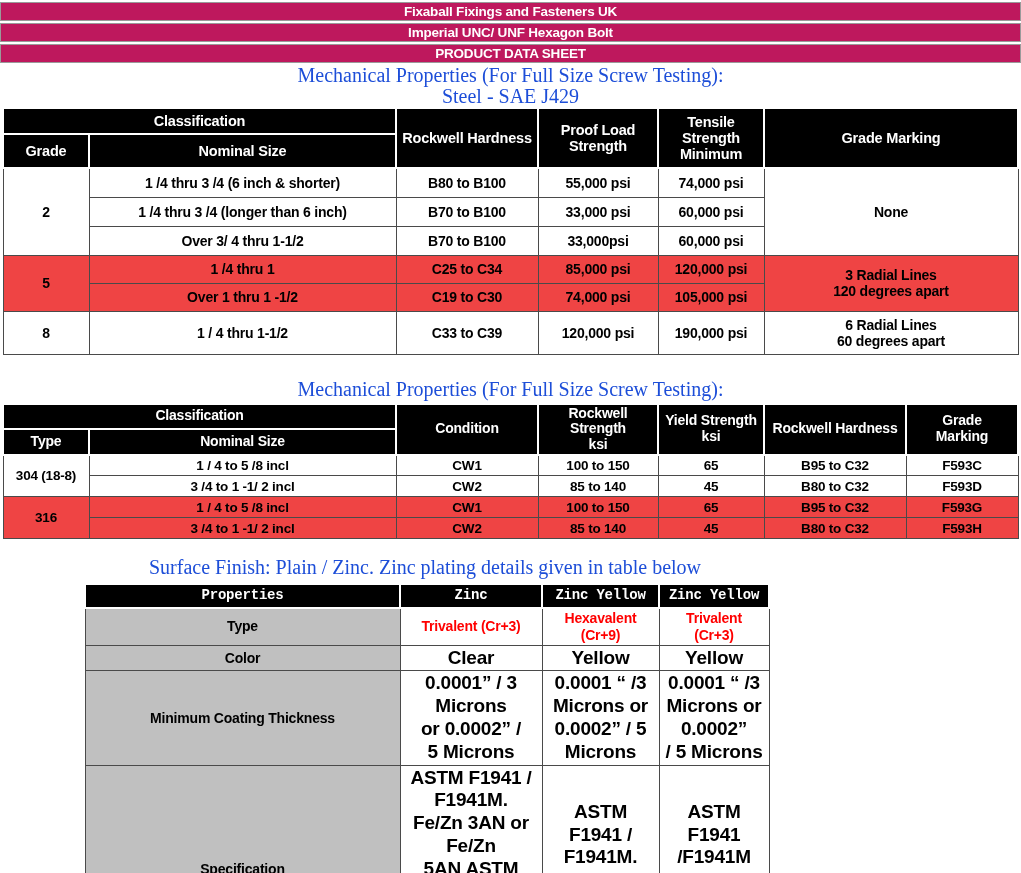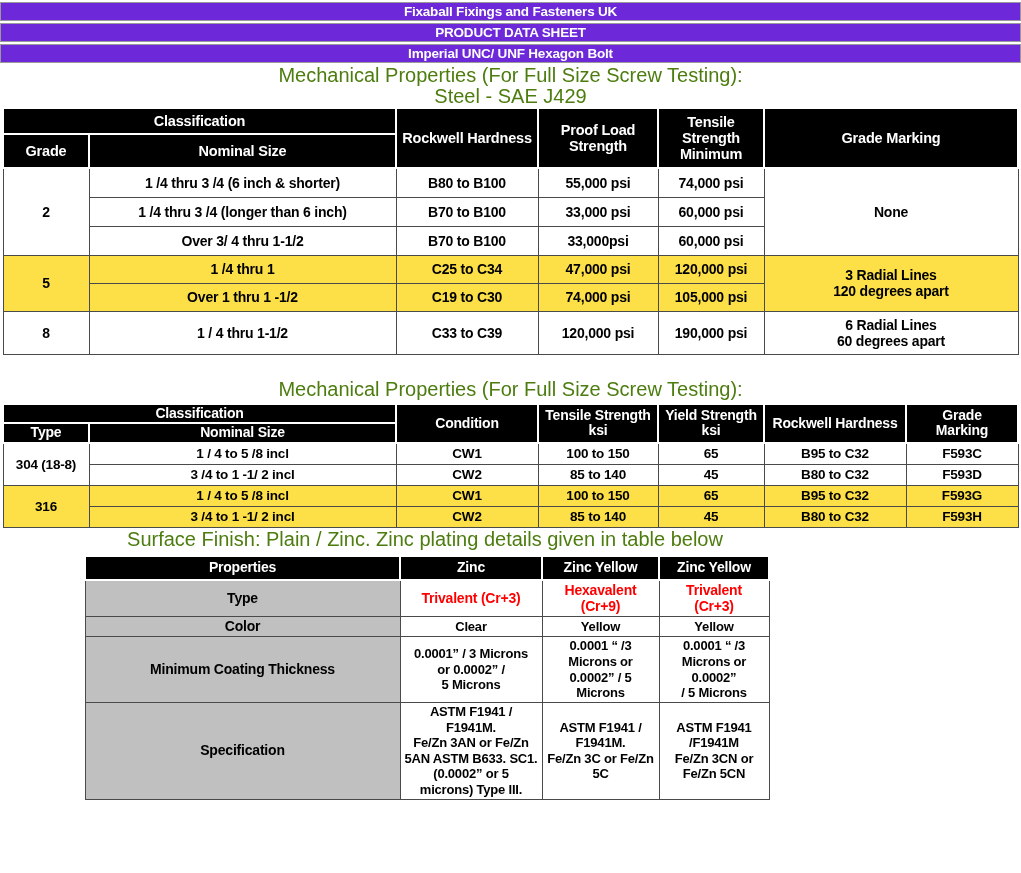--- a/index.html
+++ b/index.html
@@ -6,72 +6,72 @@
   html, body { margin: 0; padding: 0; background: #ffffff; }
   body {
     width: 1021px; height: 873px;
     font-family: "Liberation Sans", sans-serif;
     overflow: hidden;
   }
   
   .bars { padding-top: 2px; }
   .bar {
     height: 19px; margin: 0 0 2px 0;
-    background: #6d28d9; border: 1px solid #9a9a9a;
+    background: #be185d; border: 1px solid #9a9a9a;
     color: #fff; font-weight: bold; font-size: 13.5px; line-height: 17px;
     text-align: center; letter-spacing: -0.2px;
   }
   
-  .serif { font-family: Liberation Sans, sans-serif; color: #4d7c0f; }
+  .serif { font-family: Liberation Serif, serif; color: #1d4ed8; }
   .title-block { text-align: center; font-size: 20px; line-height: 21px; }
   .title-block.t1b { margin-top: 2px; }
   .title-block.t2b { margin-top: 24px; }
-  .surface-block { width: 850px; text-align: center; font-size: 20px; line-height: 22px; }
+  .surface-block { margin-top: 17px; width: 850px; text-align: center; font-size: 20px; line-height: 22px; }
   
   table.t { border-collapse: collapse; table-layout: fixed; margin-left: 2px; }
   table.t th, table.t td {
     text-align: center; vertical-align: middle;
     font-weight: bold; letter-spacing: -0.2px;
     padding: 1px 3px; overflow: hidden;
   }
   table.t th {
     background: #000; color: #fff;
     border: 2px solid #fff; font-size: 14.5px; line-height: 1.12;
   }
   table.t { border: 1px solid #7a7a7a; }
   table.t td { border: 1px solid #4a4a4a; font-size: 14px; color: #000; background: #fff; }
   .ml { white-space: pre-line; }
-  tr.gray td { background: #fde047; }
+  tr.gray td { background: #ef4444; }
   
   .h29 { height: 29px; } .h28 { height: 28px; } .h43 { height: 43px; }
   .thr1 { height: 26px; margin-top: 36px; } .thr2 { height: 34px; }
   
   table.t2 td { font-size: 13.5px; }
   table.t2 .thr1 { height: 18px; } table.t2 .thr2 { height: 20px; }
   table.t2 tbody tr { height: 21px; }
   table.t2 th { font-size: 14px; }
   
   .zinc-wrap { margin-left: 84px; margin-top: 5px; }
   table.t3 { margin-left: 0; }
-  table.t3 th { height: 24px; font-size: 14px; }
+  table.t3 th { height: 24px; font-size: 14px; font-family: Liberation Mono, monospace; }
   table.t3 td.label { background: #c0c0c0; font-size: 14px; }
-  table.t3 td { font-size: 13px; line-height: 1.2; }
+  table.t3 td { font-size: 19px; line-height: 1.2; }
   table.t3 td.red { color: #ff0000; font-size: 14px; }
   .zr-type { height: 36px; }
   .zr-color { height: 18px; }
   .zr-thick { height: 66px; }
   .zr-spec { height: 95px; }
 </style>
 </head>
 <body>
 
 <div class="bars">
   <div class="bar">Fixaball Fixings and Fasteners UK</div>
+  <div class="bar">Imperial UNC/ UNF Hexagon Bolt</div>
   <div class="bar">PRODUCT DATA SHEET</div>
-  <div class="bar">Imperial UNC/ UNF Hexagon Bolt</div>
 </div>
 
 <div class="title-block serif t1b">
   <div>Mechanical Properties (For Full Size Screw Testing):</div>
   <div>Steel - SAE J429</div>
 </div>
 
 <table class="t t1">
   <colgroup>
       <col style="width:86px">
@@ -115,21 +115,21 @@
     <tr class="h29">
       <td>Over  3/ 4 thru 1-1/2</td>
       <td>B70 to B100</td>
       <td>33,000psi</td>
       <td>60,000 psi</td>
     </tr>
     <tr class="h28 gray">
       <td rowspan="2">5</td>
       <td>1 /4 thru 1</td>
       <td>C25 to C34</td>
-      <td>47,000 psi</td>
+      <td>85,000 psi</td>
       <td>120,000 psi</td>
       <td rowspan="2" class="ml">3 Radial Lines
 120 degrees apart</td>
     </tr>
     <tr class="h28 gray">
       <td>Over 1 thru 1 -1/2</td>
       <td>C19 to C30</td>
       <td>74,000 psi</td>
       <td>105,000 psi</td>
     </tr>
@@ -156,21 +156,21 @@
       <col style="width:142px">
       <col style="width:120px">
       <col style="width:106px">
       <col style="width:142px">
       <col style="width:112px">
     </colgroup>
   <thead>
     <tr class="thr1">
       <th colspan="2">Classification</th>
       <th rowspan="2">Condition</th>
-      <th rowspan="2" class="ml">Tensile Strength
+      <th rowspan="2" class="ml">Rockwell Strength
 ksi</th>
       <th rowspan="2" class="ml">Yield Strength
 ksi</th>
       <th rowspan="2">Rockwell Hardness</th>
       <th rowspan="2" class="ml">Grade
 Marking</th>
     </tr>
     <tr class="thr2">
       <th>Type</th>
       <th>Nominal Size</th>

